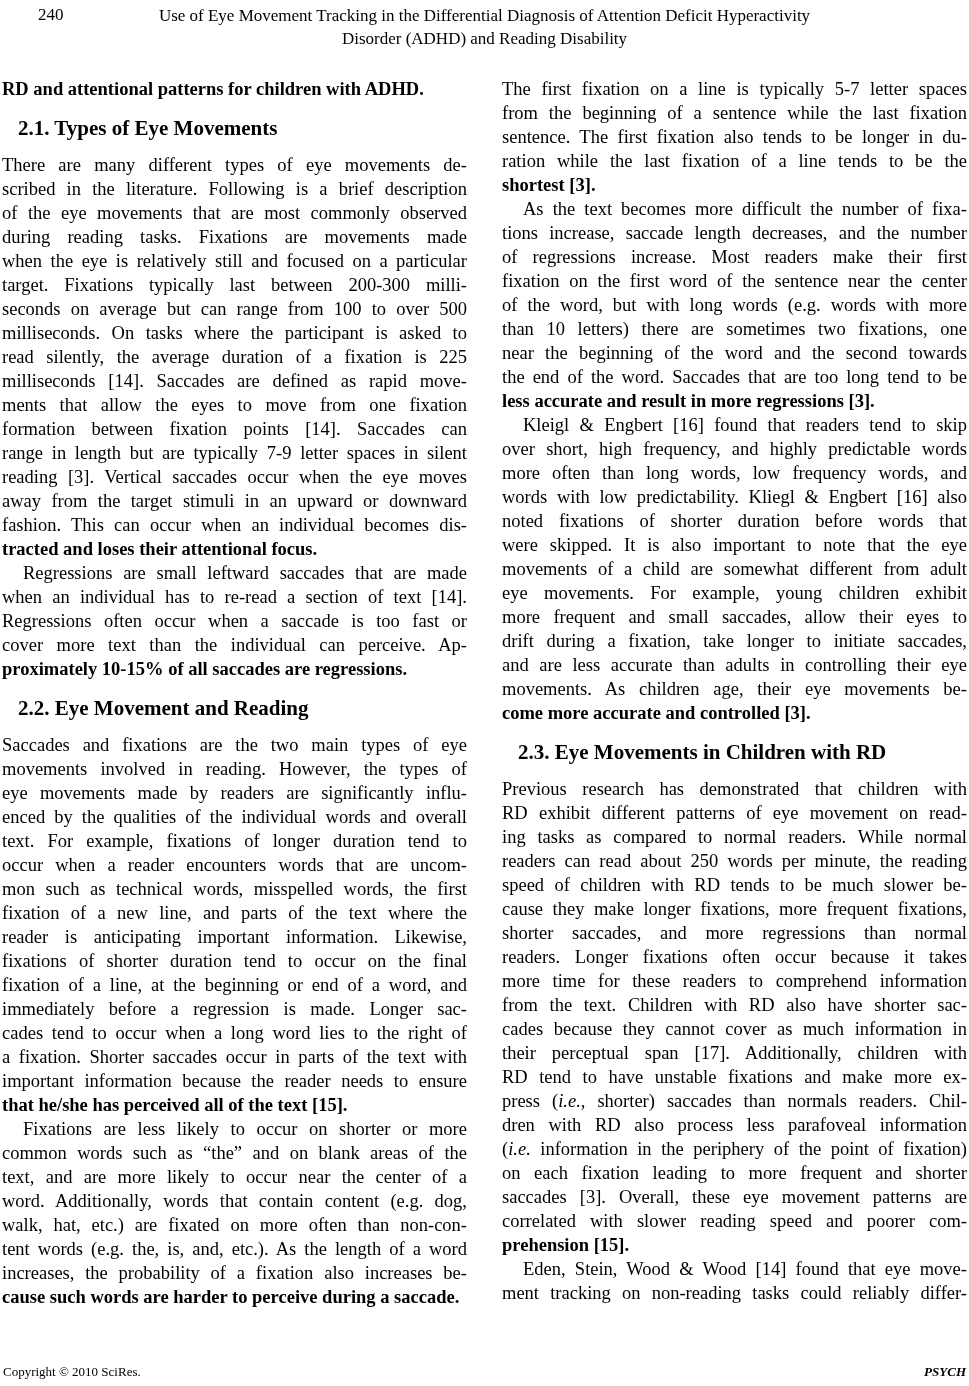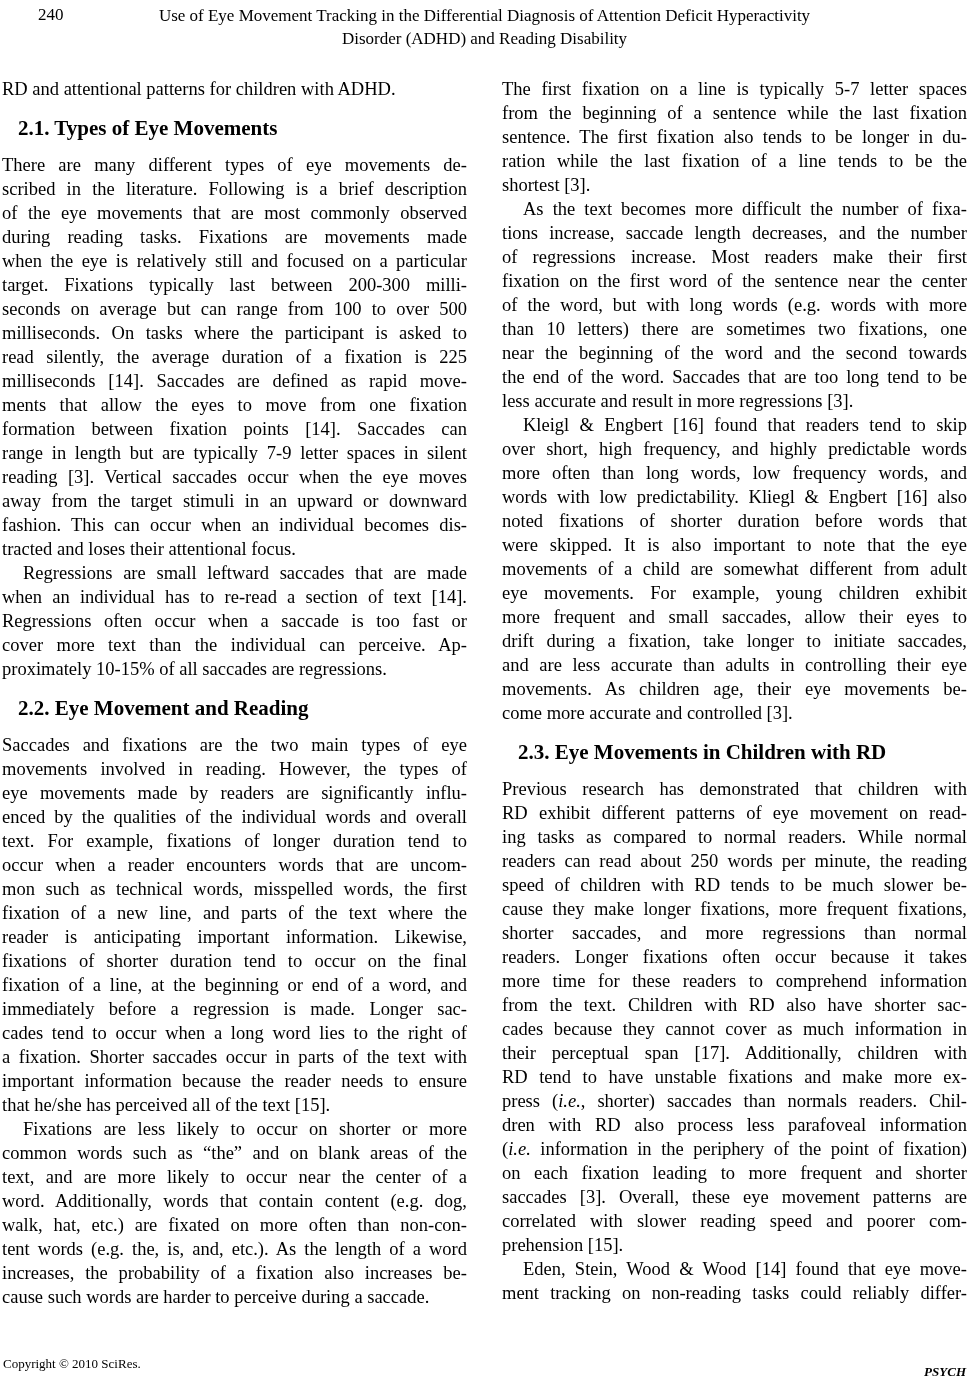--- a/index.html
+++ b/index.html
@@ -40,33 +40,33 @@
   }
   .para { margin: 0; }
   .line {
     font-size: 18.5px;
     line-height: 24px;
     height: 24px;
     overflow: hidden;
     text-align: justify;
     text-align-last: justify;
   }
-  .line.last { text-align-last: left; }
+  .line.last { text-align-last: left; font-weight: bold; }
   .line.indent { text-indent: 21px; }
   .footer {
     position: absolute;
     left: 3px;
     right: 3px;
     bottom: 4px;
     font-size: 13px;
     line-height: 20px;
     display: flex;
     justify-content: space-between;
   }
-  .journal { font-weight: 700; font-style: italic; margin-top: 8px; }
+  .journal { font-weight: 700; font-style: italic; }
 </style>
 </head>
 <body>
 
 <div class="header">
   <div class="page-number">240</div>
   <div class="header-title">
     <div>Use of Eye Movement Tracking in the Differential Diagnosis of Attention Deficit Hyperactivity</div>
     <div>Disorder (ADHD) and Reading Disability</div>
   </div>

